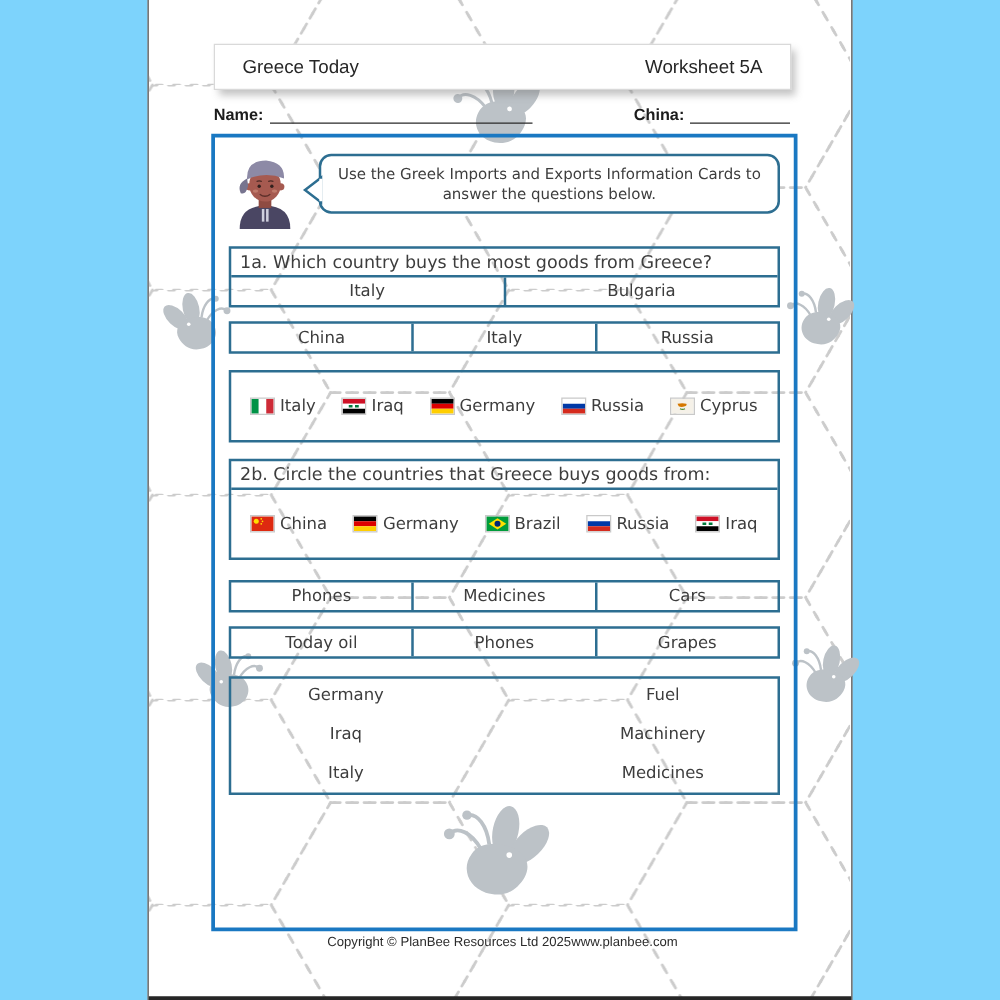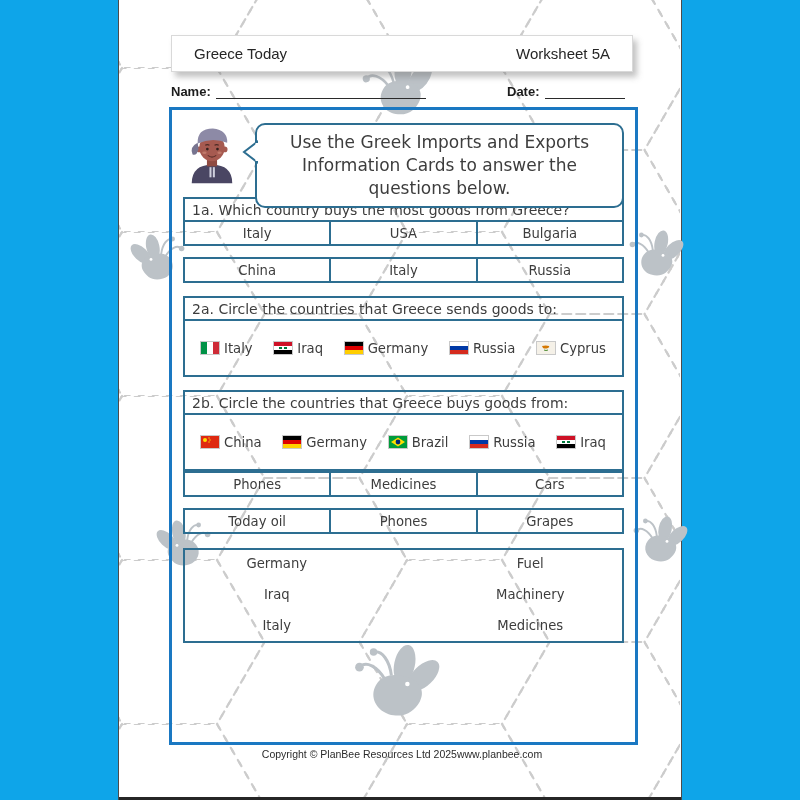--- a/index.html
+++ b/index.html
@@ -1,18 +1,18 @@
 <!DOCTYPE html>
 <html><head>
 <meta charset="utf-8">
 <style>
   * { margin:0; padding:0; box-sizing:border-box; }
   html,body { width:800px; height:800px; background:#ffffff; overflow:hidden;
               font-family:"DejaVu Sans","Liberation Sans",sans-serif; }
-  .canvas { position:relative; width:800px; height:800px; background:#0ea5e9; }
+  .canvas { position:relative; width:800px; height:800px; background:#7dd3fc; }
 
   
   .page { position:absolute; left:118px; top:0; width:564px; height:800px;
           background:#fff; border-left:1.5px solid #4b4b4b; border-right:1.5px solid #4b4b4b; }
   .hexbg { position:absolute; left:0; top:0; z-index:0; }
   .page-bottom-edge { position:absolute; left:0; bottom:0; width:100%; height:3.5px;
           background:#262626; z-index:5; }
 
   .bee { position:absolute; z-index:1; }
   .bee.flip { transform:scaleX(-1); }
@@ -33,35 +33,35 @@
 
   
   .mainbox { position:absolute; left:50px; top:107px; width:469px; height:638px;
           border:3.5px solid #1a78c2; z-index:2; padding:10px 11px 0 11px; }
 
   .bubble-row { display:flex; align-items:flex-start; margin-bottom:13px; height:64px; }
   .avatar { width:54px; height:64px; flex:0 0 54px; margin-left:2px; }
   .bubble-wrap { position:relative; flex:1; margin-left:16px; margin-top:3px; }
   .bubble { background:#ffffff; border:2px solid #2d6e91; border-radius:10px;
           padding:6px 12px; min-height:46px; display:flex; align-items:center; justify-content:center; }
-  .bubble .txt { font-size:17px; color:#3d3d3d; text-align:center; line-height:1.35; max-width:370px; }
+  .bubble .txt { font-size:12px; color:#3d3d3d; text-align:center; line-height:1.35; max-width:370px; }
   .bubble-tail { position:absolute; left:-13px; top:16px; }
 
   
   .qblock { border:2px solid #2d6e91; background:transparent; }
   .qprompt { border-bottom:2px solid #2d6e91; padding:3px 7px 2px 7px;
           font-size:14px; color:#3d3d3d; }
   .optrow { display:flex; }
   .opt { flex:1; text-align:center; padding:4px 2px 3px 2px; font-size:13.2px; color:#3d3d3d; }
   .opt + .opt { border-left:2px solid #2d6e91; }
 
   .q-choice { margin-bottom:11px; }
   .q1b-m { margin-bottom:13px; }
   .q2a-m { margin-bottom:13px; }
-  .q2b-m { }
+  .q2b-m { margin-bottom:16px; }
   .q3-m  { margin-bottom:11px; }
   .q4-m  { margin-bottom:14px; }
 
   .flagrow { display:flex; align-items:center; justify-content:space-between;
           padding:0 16px; height:54px; }
   .flagitem { display:flex; align-items:center; gap:5px; }
   .flagitem .fl { flex:0 0 auto; line-height:0; }
   .flagitem .cname { font-size:13.2px; color:#3d3d3d; }
   .flagsvg { outline:1px solid #c9c9c9; }
 
@@ -136,21 +136,21 @@
       <span class="t">Greece Today</span>
       <span class="t">Worksheet 5A</span>
     </div>
 
     <div class="namedate">
       <div class="nd-item" style="left:0">
         <span class="lbl">Name:</span>
         <span class="nd-line" style="width:210px"></span>
       </div>
       <div class="nd-item" style="left:336px">
-        <span class="lbl">Date:</span>
+        <span class="lbl">China:</span>
         <span class="nd-line" style="width:80px"></span>
       </div>
     </div>
 
     <div class="mainbox">
 
       <div class="bubble-row">
         <svg class="avatar" viewBox="0 0 64 74">
           <path d="M8 74 Q8 52 32 52 Q56 52 56 74 Z" fill="#4a4663"></path>
           <rect x="29" y="55" width="2.4" height="12" fill="#cfcfdd"></rect>
@@ -177,35 +177,33 @@
           <div class="bubble">
             <div class="txt">Use the Greek Imports and Exports Information Cards to answer the questions below.</div>
           </div>
         </div>
       </div>
 
       <div class="qblock q-choice">
         <div class="qprompt">1a. Which country buys the most goods from Greece?</div>
         <div class="optrow">
           <div class="opt">Italy</div>
-          <div class="opt">USA</div>
           <div class="opt">Bulgaria</div>
         </div>
       </div>
 
       <div class="qblock q1b-m">
         <div class="optrow">
           <div class="opt">China</div>
           <div class="opt">Italy</div>
           <div class="opt">Russia</div>
         </div>
       </div>
 
       <div class="qblock q2a-m">
-        <div class="qprompt">2a. Circle the countries that Greece sends goods to:</div>
         <div class="flagrow">
           <div class="flagitem">
             <svg class="fl flagsvg" width="18" height="12">
                 <rect width="6" height="12" fill="#009246"></rect>
                 <rect x="6" width="6" height="12" fill="#ffffff"></rect>
                 <rect x="12" width="6" height="12" fill="#ce2b37"></rect>
               </svg>
             <span class="cname">Italy</span>
           </div>
           <div class="flagitem">

